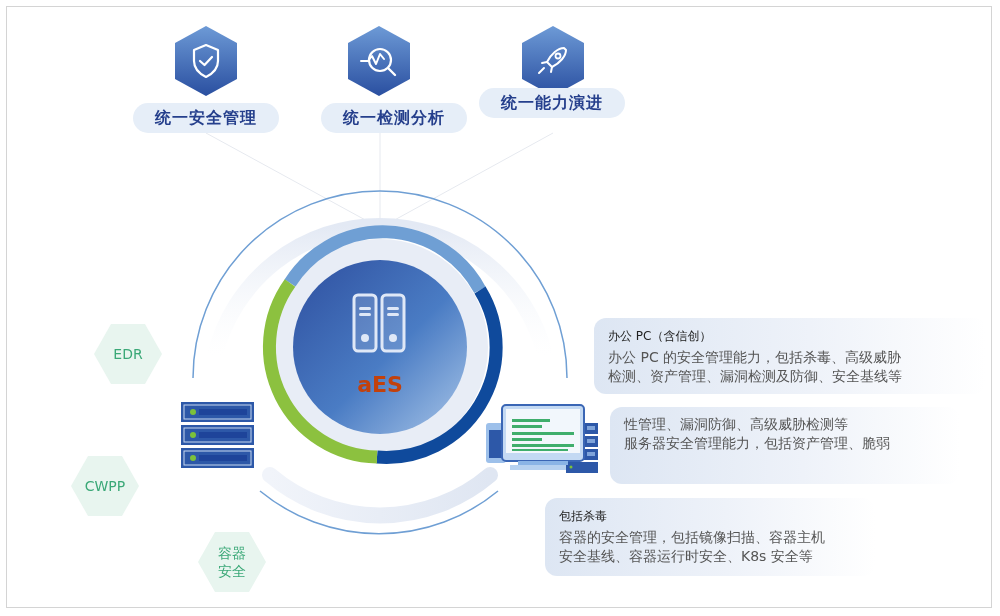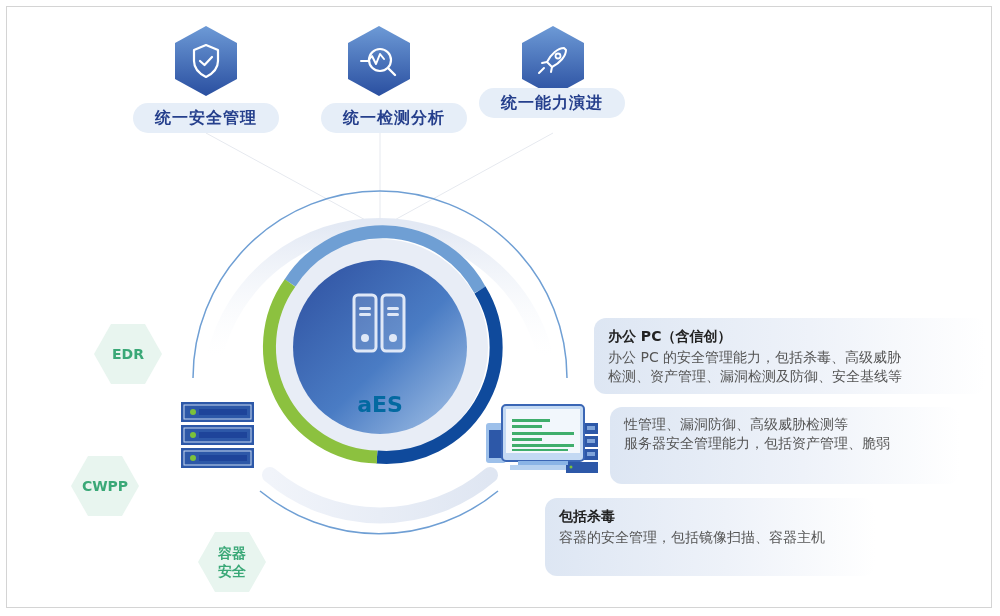--- a/index.html
+++ b/index.html
@@ -3,25 +3,25 @@
 <meta charset="utf-8">
 <style>
   html,body{margin:0;padding:0;background:#fff;}
   body{width:1000px;height:616px;position:relative;overflow:hidden;font-family:"DejaVu Sans","Liberation Sans",sans-serif;}
   .frame{position:absolute;left:6px;top:6px;width:986px;height:602px;border:1px solid #d4d4d4;box-sizing:border-box;}
   .abs{position:absolute;}
   .hex-icon{position:absolute;width:62px;height:70px;}
   .pill{position:absolute;height:30px;border-radius:15px;background:#e6eef8;color:#253f8c;font-weight:bold;font-size:16px;display:flex;align-items:center;justify-content:center;letter-spacing:1px;text-align:center;}
   .hex-tag{position:absolute;width:68px;height:60px;display:flex;align-items:center;justify-content:center;text-align:center;color:#3aa877;font-size:14px;line-height:18px;}
   .hex-tag svg{position:absolute;left:0;top:0;}
-  .hex-tag span{position:relative;font-weight:bold;}
+  .hex-tag span{position:relative;}
   .card{position:absolute;border-radius:12px;background:linear-gradient(90deg,#dde6f3 0%,#eef2f9 55%,rgba(255,255,255,0) 100%);padding:8px 14px;box-sizing:border-box;}
-  .card .t{font-weight:bold;font-size:14px;color:#222;line-height:20px;margin-bottom:2px;}
+  .card .t{font-weight:normal;font-size:12px;color:#222;line-height:20px;margin-bottom:2px;}
   .card .d{font-size:14px;color:#555;line-height:19px;}
-  .center-label{position:absolute;left:340px;top:392px;width:80px;text-align:center;color:#0369a1;font-weight:bold;font-size:22px;}
+  .center-label{position:absolute;left:340px;top:372px;width:80px;text-align:center;color:#c2410c;font-weight:bold;font-size:22px;}
 </style>
 </head>
 <body>
 
 <div class="frame"></div>
 
 <svg class="abs" style="left:0;top:0" width="1000" height="616">
   <defs>
     <linearGradient id="coreGrad" x1="0" y1="0" x2="1" y2="1">
       <stop offset="0" stop-color="#2e4f9f"></stop>
@@ -178,13 +178,14 @@
   <div class="d">办公 PC 的安全管理能力，包括杀毒、高级威胁</div>
   <div class="d">检测、资产管理、漏洞检测及防御、安全基线等</div>
 </div>
 <div class="card" style="left:610px;top:407px;width:350px;height:77px;">
   <div class="d">性管理、漏洞防御、高级威胁检测等</div>
   <div class="d">服务器安全管理能力，包括资产管理、脆弱</div>
 </div>
 <div class="card" style="left:545px;top:498px;width:330px;height:78px;">
   <div class="t">包括杀毒</div>
   <div class="d">容器的安全管理，包括镜像扫描、容器主机</div>
+  <div class="d">安全基线、容器运行时安全、K8s 安全等</div>
 </div>
 
 </body></html>

